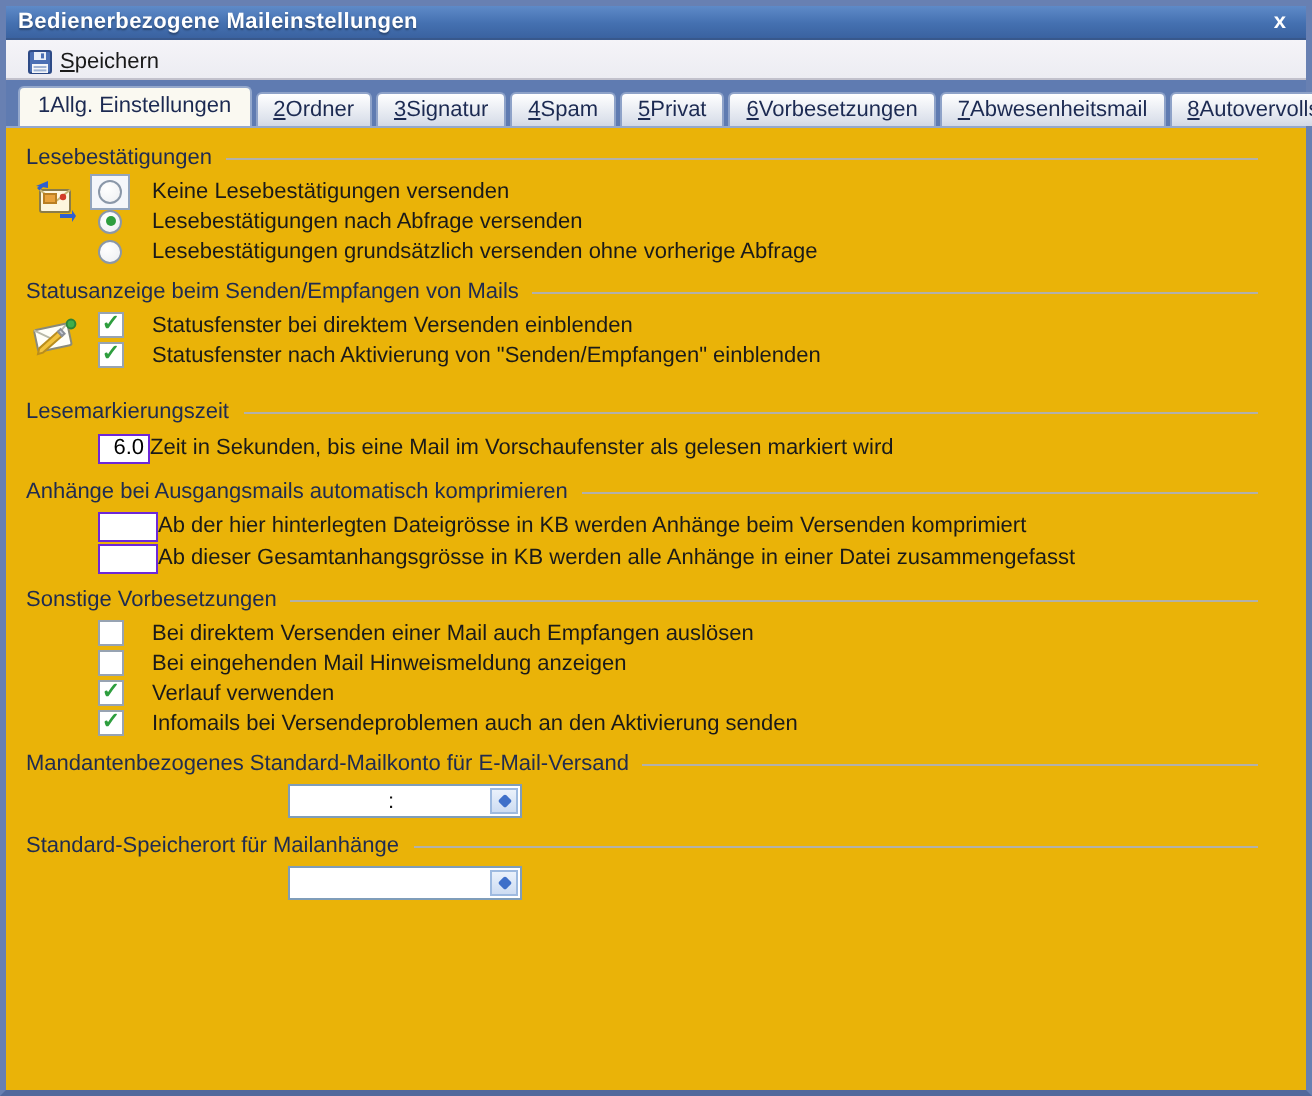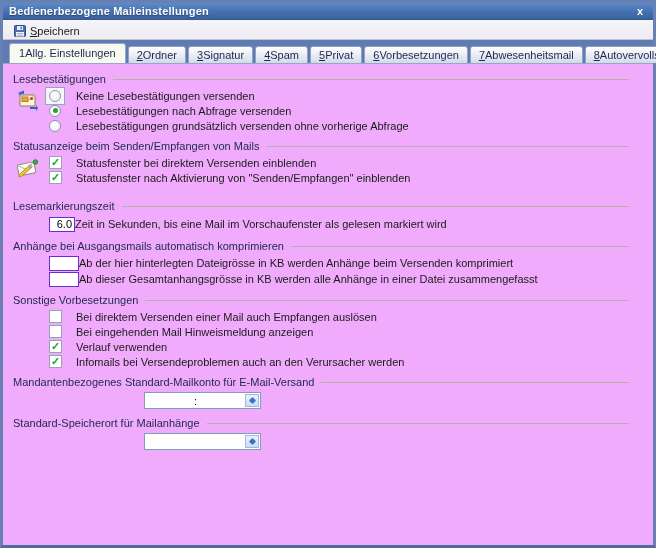--- a/index.html
+++ b/index.html
@@ -59,21 +59,21 @@
     font-weight: normal;
     padding: 0 9px 2px 9px;
     border-color: #94a8cc;
     position: relative; z-index: 2;
   }
   .tab .num.on { text-decoration: underline; }
 
   
   .content {
     flex: 1 1 auto;
-    background: #f0abfc;
+    background: #eab308;
     border-top: 1px solid #94a8cc;
     padding: 8px 24px 0 10px;
     overflow: hidden;
   }
 
   .sec { margin-bottom: 4px; }
   .sec-head { display: flex; align-items: center; height: 14px; }
   .sec-head .lbl { color: #202c50; white-space: nowrap; padding-right: 7px; }
   .sec-head .rule { flex: 1; height: 1px; background: #b3b1a9; margin-top: 1px; }
 
@@ -288,21 +288,21 @@
         <div class="row">
           <span class="ctrl">
               <span class="checkbox on"></span>
             </span>
           <span>Verlauf verwenden</span>
         </div>
         <div class="row">
           <span class="ctrl">
               <span class="checkbox on"></span>
             </span>
-          <span>Infomails bei Versendeproblemen auch an den Verursacher werden</span>
+          <span>Infomails bei Versendeproblemen auch an den Aktivierung senden</span>
         </div>
       </div>
     </div>
 
     <div class="sec">
       <div class="sec-head">
         <span class="lbl">Mandantenbezogenes Standard-Mailkonto für E-Mail-Versand</span>
         <span class="rule"></span>
       </div>
       <div class="sec-body">

